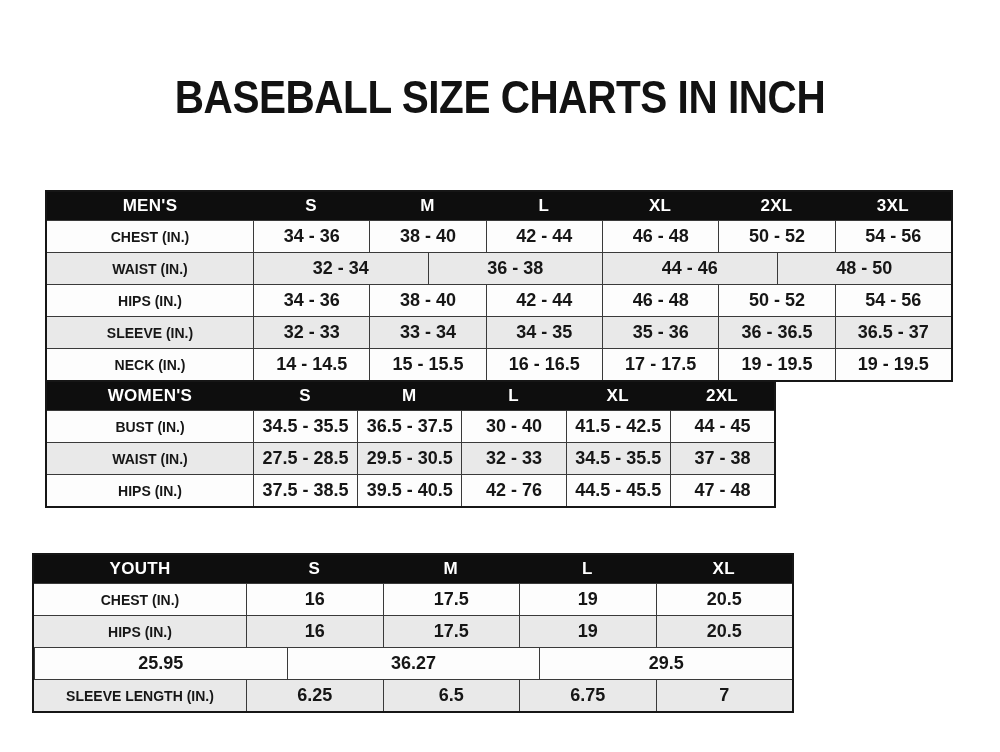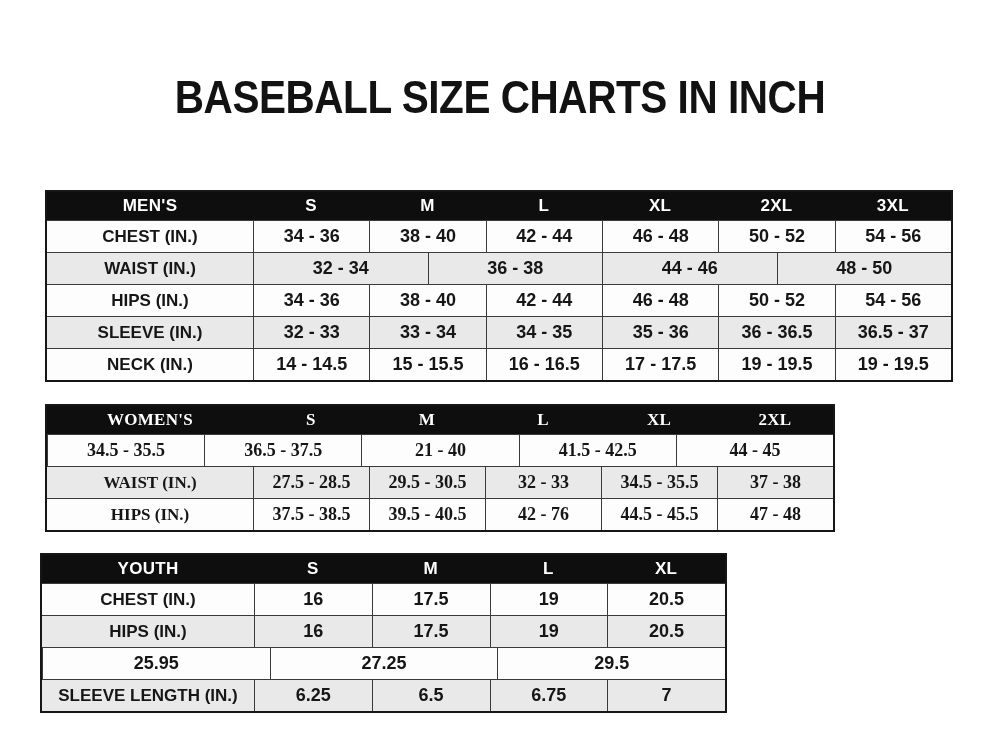--- a/index.html
+++ b/index.html
@@ -29,22 +29,22 @@
     transform-origin: 50% 50%;
     white-space: nowrap;
   }
   .size-table {
     position: absolute;
     background: #fdfdfd;
     border: 2px solid #161616;
     box-sizing: border-box;
   }
   .table-mens   { left: 45px; top: 190px; width: 908px; --label-w: 206px; }
-  .table-womens { left: 45px; top: 404px; width: 790px; font-family: Liberation Serif, serif; --label-w: 206px; }
-  .table-youth  { left: 40px; top: 553px; width: 687px; --label-w: 212px; }
+  .table-womens { left: 45px; top: 380px; width: 731px; --label-w: 206px; }
+  .table-youth  { left: 32px; top: 553px; width: 762px; --label-w: 212px; }
 
   .trow {
     display: flex;
     align-items: stretch;
     height: 31px;
     border-top: 1px solid #3a3a3a;
     background: #fdfdfd;
   }
   .trow.header {
     height: 28px;
@@ -62,21 +62,21 @@
     justify-content: center;
     text-align: center;
     font-weight: bold;
     font-size: 18px;
     border-left: 1px solid #3a3a3a;
     overflow: hidden;
     white-space: nowrap;
   }
   .cell.label {
     flex: 0 0 var(--label-w);
-    font-size: 17px;
+    font-size: 14px;
     border-left: none;
   }
   .trow.header .cell {
     border-left: none;
     font-size: 17px;
     letter-spacing: 0.3px;
   }
 </style>
 </head>
 <body>
@@ -141,23 +141,24 @@
 <div class="size-table table-womens">
     <div class="trow header">
       <div class="cell label">WOMEN'S</div>
       <div class="cell">S</div>
       <div class="cell">M</div>
       <div class="cell">L</div>
       <div class="cell">XL</div>
       <div class="cell">2XL</div>
     </div>
     <div class="trow">
+      <div class="cell label">BUST (IN.)</div>
       <div class="cell">34.5 - 35.5</div>
       <div class="cell">36.5 - 37.5</div>
-      <div class="cell">21 - 40</div>
+      <div class="cell">30 - 40</div>
       <div class="cell">41.5 - 42.5</div>
       <div class="cell">44 - 45</div>
     </div>
     <div class="trow">
       <div class="cell label">WAIST (IN.)</div>
       <div class="cell">27.5 - 28.5</div>
       <div class="cell">29.5 - 30.5</div>
       <div class="cell">32 - 33</div>
       <div class="cell">34.5 - 35.5</div>
       <div class="cell">37 - 38</div>
@@ -189,21 +190,21 @@
     </div>
     <div class="trow">
       <div class="cell label">HIPS (IN.)</div>
       <div class="cell">16</div>
       <div class="cell">17.5</div>
       <div class="cell">19</div>
       <div class="cell">20.5</div>
     </div>
     <div class="trow">
       <div class="cell">25.95</div>
-      <div class="cell">27.25</div>
+      <div class="cell">36.27</div>
       <div class="cell">29.5</div>
     </div>
     <div class="trow">
       <div class="cell label">SLEEVE LENGTH (IN.)</div>
       <div class="cell">6.25</div>
       <div class="cell">6.5</div>
       <div class="cell">6.75</div>
       <div class="cell">7</div>
     </div>
   </div>

